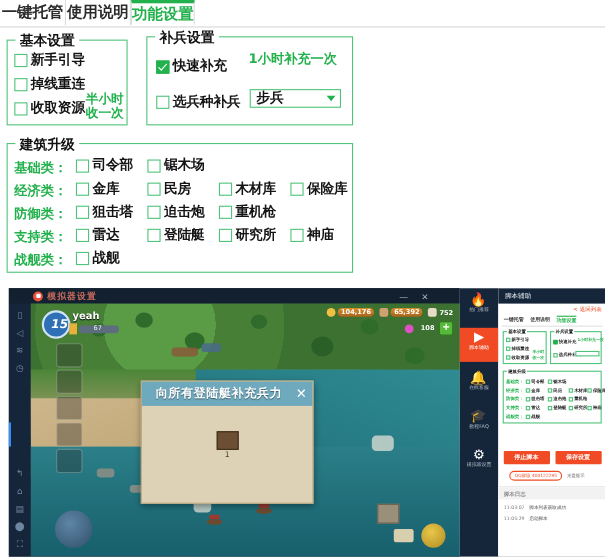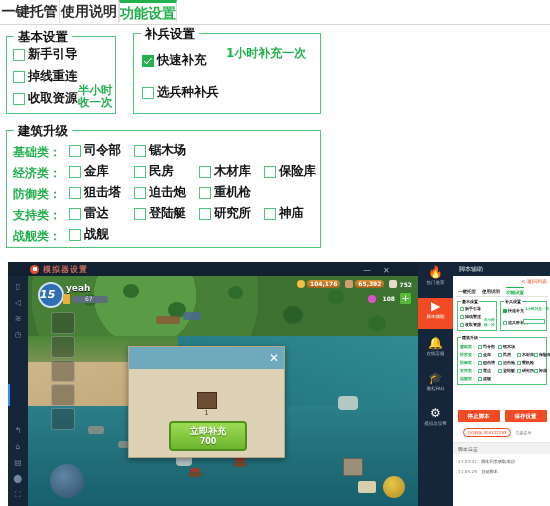--- a/index.html
+++ b/index.html
@@ -81,21 +81,21 @@
   .gsea2{position:absolute;left:150px;top:60px;width:240px;height:170px;
     background:linear-gradient(200deg,#2f8b93,#1a6470);}
   .tree{position:absolute;border-radius:50%;background:#2f6b2b;}
   .rock{position:absolute;background:#8f8f86;border-radius:3px;opacity:.85;}
   .boat{position:absolute;width:14px;height:5px;background:#6b4a30;border-radius:40%;}
   .boat:after{content:"";position:absolute;left:2px;top:-4px;width:10px;height:4px;background:#9b3b30;border-radius:2px;}
 
   
   .lvl{position:absolute;left:10px;top:6px;width:22px;height:22px;border-radius:50%;
        background:#2f6fb5;border:2.5px solid #cfe3f5;color:#fff;font-size:11px;font-weight:bold;
-       font-style:italic;text-align:left;line-height:22px;}
+       font-style:italic;text-align:right;line-height:22px;}
   .uname{position:absolute;left:38px;top:7px;font-size:9px;font-weight:bold;color:#fff;text-shadow:0 1px 1px #000;}
   .ubar{position:absolute;left:44px;top:20px;width:36px;height:7px;background:#5d6d7e;border-radius:3px;}
   .ubar span{position:absolute;left:13px;top:-1px;font-size:6px;color:#e8eef4;}
   .uflag{position:absolute;left:35px;top:18px;width:7px;height:10px;background:#e8b23a;}
 
   .resbar{position:absolute;right:6px;top:4px;display:flex;align-items:center;gap:5px;}
   .res{display:flex;align-items:center;}
   .rdot{width:8px;height:8px;border-radius:50%;margin-right:2px;}
   .rpill{height:8px;border-radius:4px;background:linear-gradient(180deg,#d98c2a,#a9641b);
          padding:0 3px;font-size:6px;color:#fff;line-height:8px;font-weight:bold;}
@@ -200,20 +200,24 @@
     <div class="gbox box-reinf">
       <div class="gtitle">补兵设置</div>
       <div class="cbrow" style="left:8px;top:18px;">
         <span class="cbx on"></span>
         <span class="cblabel">快速补充</span>
       </div>
       <div class="note" style="left:92px;top:14px;font-size:12px;">1小时补充一次</div>
       <div class="cbrow" style="left:8px;top:50px;">
         <span class="cbx"></span>
         <span class="cblabel">选兵种补兵</span>
+      </div>
+      <div class="selbox" style="left:93px;top:47px;width:83px;height:17px;">
+        <span class="sv">步兵</span>
+        <span class="caret"></span>
       </div>
     </div>
 
     <div class="gbox box-build">
       <div class="gtitle">建筑升级</div>
 
       <div class="rowlabel" style="left:6px;top:13px;">基础类：</div>
       <div class="cbrow" style="left:62px;top:11px;">
         <span class="cbx"></span>
         <span class="cblabel">司令部</span>
@@ -361,28 +365,25 @@
         <div class="sidebtn" style="top:108px;"></div>
         <div class="sidebtn" style="top:132px;"></div>
         <div class="hammer"></div>
 
         <div style="position:absolute;left:315px;top:182px;width:18px;height:16px;background:#9a8f78;border:1px solid #6b6050;"></div>
         <div style="position:absolute;left:330px;top:205px;width:18px;height:12px;background:#d8cfae;border-radius:2px;"></div>
         <div style="position:absolute;left:355px;top:200px;width:22px;height:22px;border-radius:50%;background:radial-gradient(circle at 40% 35%,#e8c84a,#b08a22);"></div>
 
         <div class="modal">
           <div class="modalhead">
+            <div class="modaltitle">向所有登陆艇补充兵力</div>
             <div class="modalclose">✕</div>
           </div>
           <div class="unitico"></div>
           <div class="unitcnt">1</div>
-          <div class="gobtn">
-            <div class="t1">立即补充</div>
-            <div class="t2">700</div>
-          </div>
         </div>
       </div>
     </div>
 
     <div class="asst">
       <div class="asstnav">
         <div class="navitem" style="top:2px;">
           <span class="ni">🔥</span>
           <span class="nl">热门推荐</span>
         </div>

